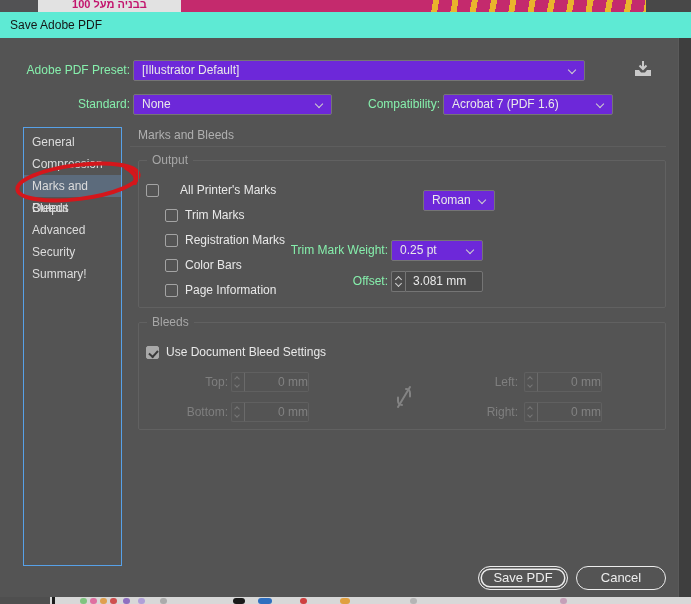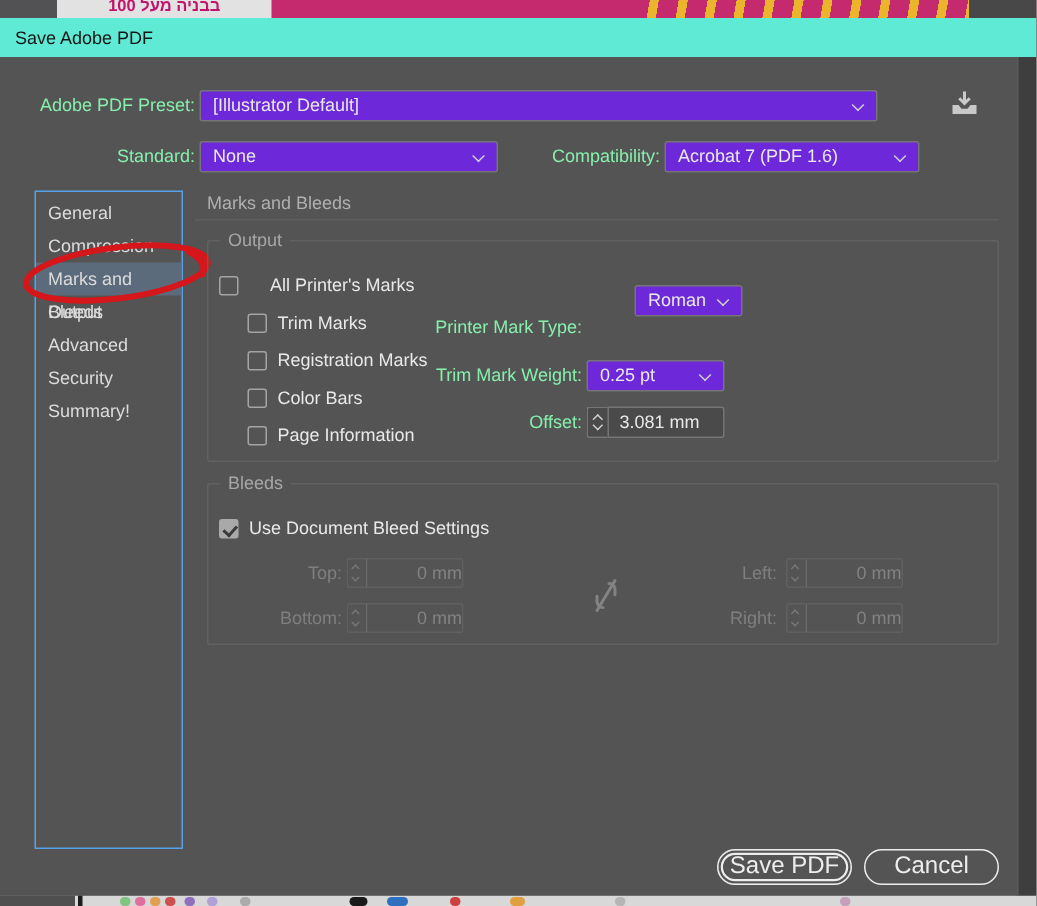--- a/index.html
+++ b/index.html
@@ -66,21 +66,21 @@
   .dis-lbl { position:absolute; height:20px; line-height:20px; color:#7f7f7f; text-align:right; }
   .dis-stepper { position:absolute; width:13px; height:20px; border:1px solid #606060; border-right:none;
                  border-radius:2px 0 0 2px; }
   .dis-stepper .st-up { top:4px; border-color:#777; left:3px; width:4px; height:4px; }
   .dis-stepper .st-dn { bottom:4px; border-color:#777; left:3px; width:4px; height:4px; }
   .dis-field { position:absolute; height:20px; border:1px solid #606060; border-left:1px solid #6a6a6a;
                border-radius:0 2px 2px 0; line-height:18px; color:#828282; padding-left:6px;text-align:right; }
 
   
   .btn { position:absolute; height:24px; border-radius:12px; background:transparent;
-         border:1.5px solid #ededed; color:#ededed; font-size:16px; text-align:center; line-height:21px; cursor:default; }
+         border:1.5px solid #ededed; color:#ededed; font-size:13px; text-align:center; line-height:21px; cursor:default; }
   .btn.default { box-shadow: inset 0 0 0 1.5px #545454, inset 0 0 0 3px #ededed; }
 
   .icon-btn { position:absolute; cursor:default; }
   svg { display:block; }
   .annotation { position:absolute; pointer-events:none; }
 </style>
 </head>
 <body>
 
 <div class="screen">
@@ -175,21 +175,20 @@
 
       <div class="cb" style="left:26px;top:73px;"></div>
       <div class="cb-label" style="left:46px;top:72px;">Registration Marks</div>
 
       <div class="cb" style="left:26px;top:98px;"></div>
       <div class="cb-label" style="left:46px;top:97px;">Color Bars</div>
 
       <div class="cb" style="left:26px;top:123px;"></div>
       <div class="cb-label" style="left:46px;top:122px;">Page Information</div>
 
-      <div class="lbl" style="left:100px;top:47px;width:149px;">Printer Mark Type:</div>
       <div class="dropdown" style="left:252px;top:29px;width:72px;margin-left:32px;">
         <span>Roman</span>
         <span class="chev"></span>
       </div>
 
       <div class="lbl" style="left:100px;top:79px;width:149px;">Trim Mark Weight:</div>
       <div class="dropdown" style="left:252px;top:79px;width:92px;">
         <span>0.25 pt</span>
         <span class="chev"></span>
       </div>

